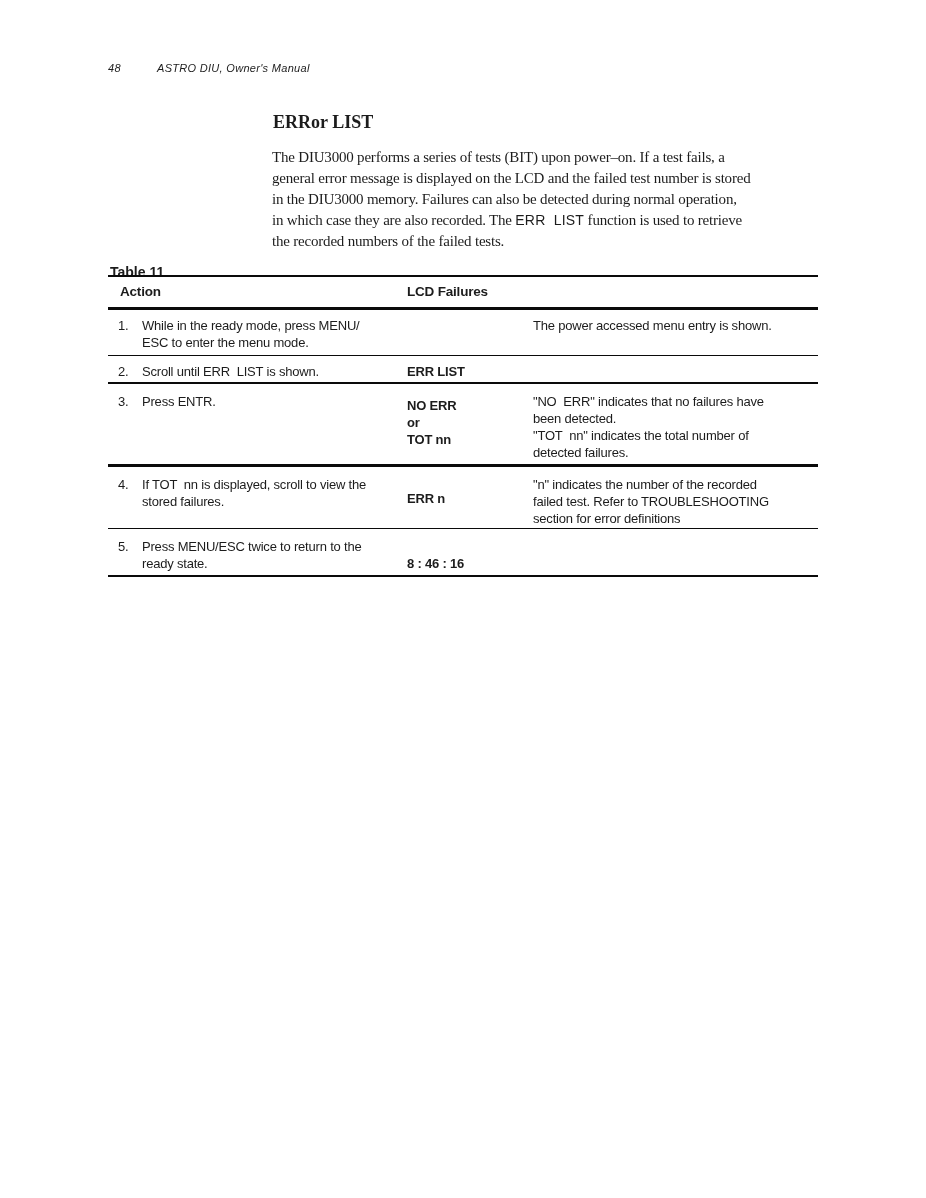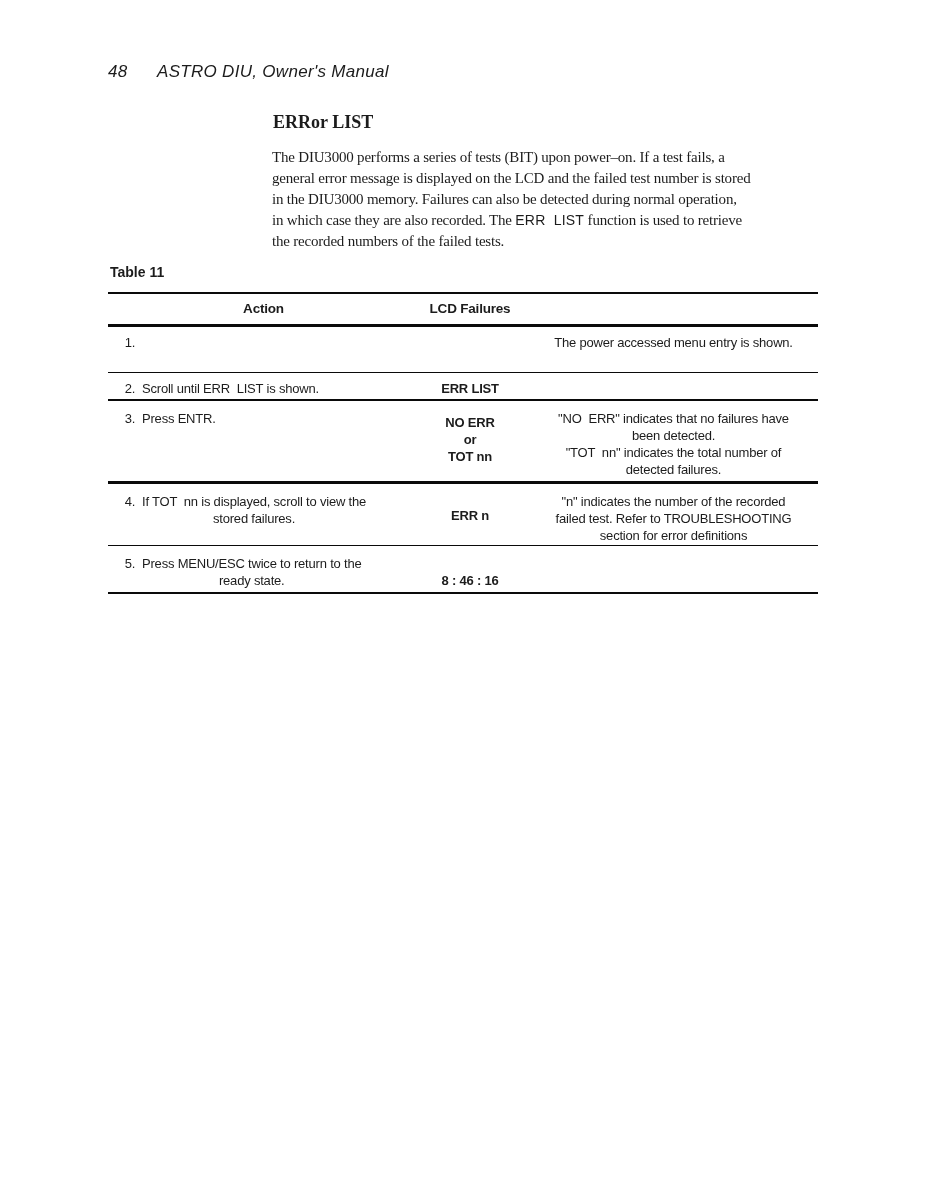--- a/index.html
+++ b/index.html
@@ -6,21 +6,21 @@
   body{
     width:926px;height:1198px;background:#ffffff;position:relative;
     font-family:"Liberation Sans",sans-serif;color:#1c1c1c;
     -webkit-font-smoothing:antialiased;
   }
   .page{position:absolute;inset:0;overflow:hidden;}
 
   
   .running-header{
     position:absolute;left:108px;top:62px;
-    font-style:italic;font-size:17px;letter-spacing:.3px;white-space:pre;
+    font-style:italic;font-size:11px;letter-spacing:.3px;white-space:pre;
   }
   .running-header .pagenum{display:inline-block;min-width:49px;}
 
   
   .section-title{
     position:absolute;left:273px;top:112px;
     font-family:"Liberation Serif",serif;font-weight:bold;font-size:18px;
   }
 
   
@@ -32,23 +32,23 @@
   .lcd-inline{
     font-family:"Liberation Sans",sans-serif;font-size:14px;letter-spacing:.2px;
   }
 
   
   .tbl-caption{
     position:absolute;left:110px;top:264px;
     font-weight:bold;font-size:14px;
   }
   .tbl{
-    position:absolute;left:108px;top:292px;width:710px;
+    position:absolute;left:108px;top:275px;width:710px;
     border-top:2px solid #0a0a0a;
-    font-size:13px;line-height:17px;letter-spacing:-0.2px;text-align:center;
+    font-size:13px;line-height:17px;letter-spacing:-0.2px;
   }
   .tbl-head{
     display:flex;align-items:flex-start;
     padding:6px 0 7px 0;border-bottom:3px solid #0a0a0a;
     font-weight:bold;font-size:13.5px;
   }
   .cell{box-sizing:border-box;}
   .col-action{width:299px;padding-left:12px;}
   .col-lcd{width:126px;}
   .col-comments{flex:1;padding-right:4px;}
@@ -85,20 +85,22 @@
 
   <div class="tbl">
     <div class="tbl-head">
       <div class="cell col-action">Action</div>
       <div class="cell col-lcd">LCD Failures</div>
     </div>
     <div>
         <div class="row r1">
           <div class="cell col-action">
             <span class="num">1.</span>
+            <span class="action-text">While in the ready mode, press MENU/
+ESC to enter the menu mode.</span>
           </div>
           <div class="cell col-lcd lcd"></div>
           <div class="cell col-comments comments-text">The power accessed menu entry is shown.</div>
         </div>
         <div class="row r2">
           <div class="cell col-action">
             <span class="num">2.</span>
             <span class="action-text">Scroll until ERR  LIST is shown.</span>
           </div>
           <div class="cell col-lcd lcd">

